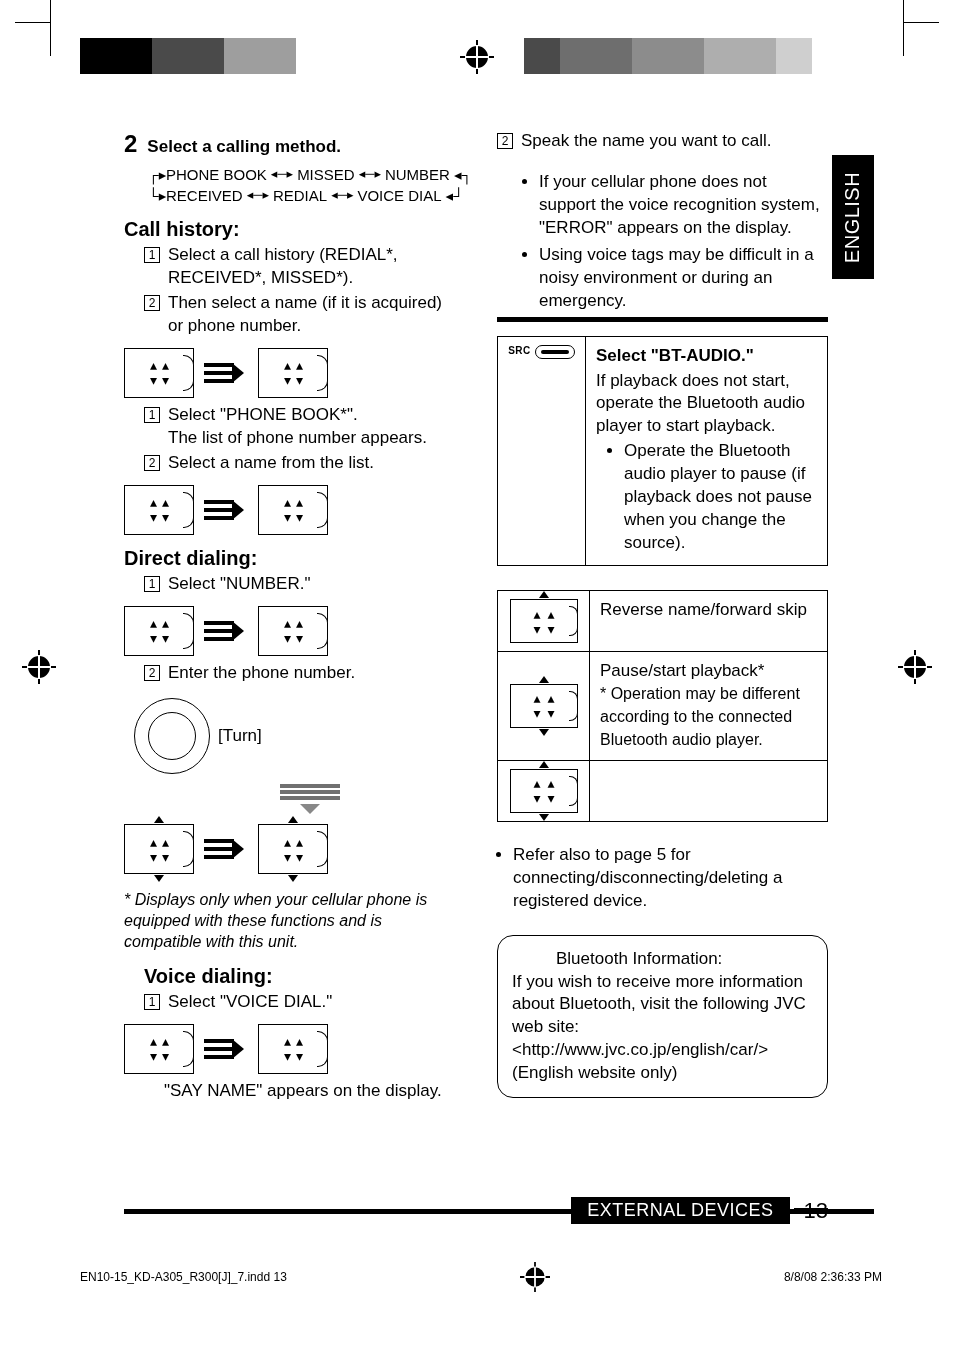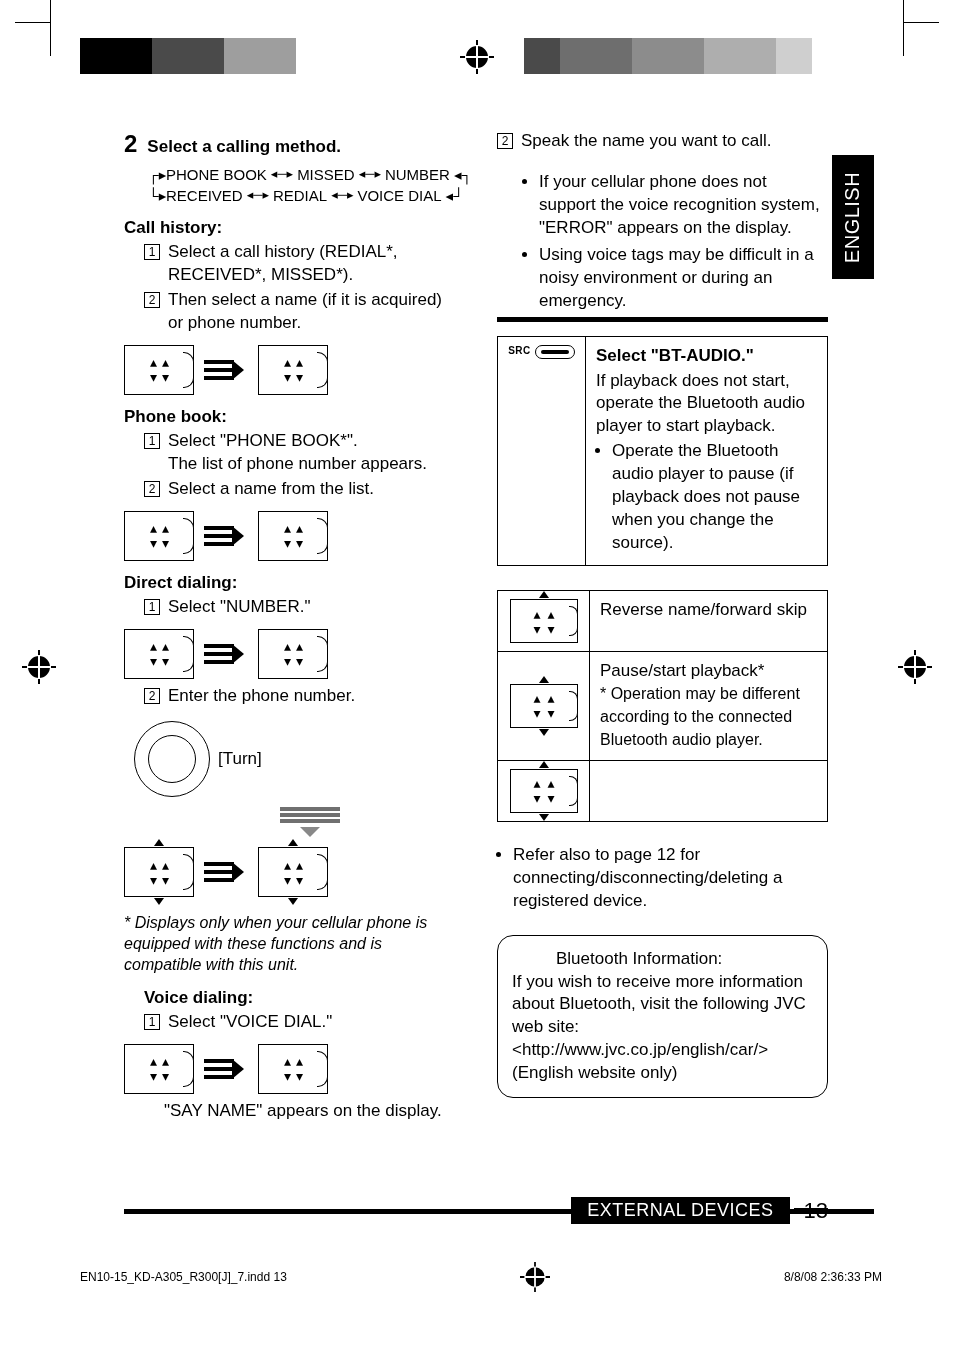--- a/index.html
+++ b/index.html
@@ -90,21 +90,21 @@
   margin: 6px 0 12px 24px;
   line-height: 1.4;
 }
 .flow .row { display: flex; align-items: center; gap: 4px; white-space: nowrap; }
 .arr { font-family: Arial, sans-serif; font-size: 13px; }
 .corner-path {
   width: 14px; display: inline-block; text-align: center; font-family: Arial;
 }
 
 
-.subhead { font-weight: 700; font-size: 17px; margin-top: 12px; margin-bottom: 3px; }
+.subhead { font-weight: 700; font-size: 20px; margin-top: 12px; margin-bottom: 3px; }
 
 
 .list-item {
   display: flex; gap: 8px; font-size: 17px; line-height: 1.35;
   margin-left: 20px; margin-bottom: 2px;
 }
 .boxnum {
   display: inline-block;
   border: 1px solid #000;
   width: 16px; height: 16px;
@@ -236,21 +236,21 @@
   height: 4px; background: #000;
   border-radius: 2px;
 }
 .src-right {
   flex: 1;
   padding: 8px 10px;
   font-size: 17px;
   line-height: 1.35;
 }
 .src-right .bold { font-weight: 700; display: block; margin-bottom: 2px; }
-.src-right ul { margin-left: 16px; margin-top: 2px; }
+.src-right ul { margin-left: 28px; margin-top: 2px; }
 .src-right ul li { list-style: disc; margin-bottom: 2px; }
 
 
 .ctrl-table {
   border: 1px solid #000;
   width: 100%;
   margin-top: 8px;
 }
 .ctrl-table .trow { display: flex; border-top: 1px solid #000; }
 .ctrl-table .trow:first-child { border-top: none; }
@@ -465,21 +465,20 @@
             <span class="g">▴</span>
             <span class="g">▾</span>
           </span>
         <span class="skip-glyph">
             <span class="g">▴</span>
             <span class="g">▾</span>
           </span>
       </div>
     </div>
 
-    <div class="subhead">Phone book:</div>
     <div class="list-item">
       <span class="boxnum">1</span>
       <span class="list-text">
         <span>Select "PHONE BOOK*".</span><br>
         <span>The list of phone number appears.</span>
       </span>
     </div>
     <div class="list-item">
       <span class="boxnum">2</span>
       <span class="list-text">Select a name from the list.</span>
@@ -726,21 +725,21 @@
                   <span class="g">▾</span>
                 </span>
             </span>
             <span class="tri-down"></span>
           </span>
         </div>
       </div>
     </div>
 
     <ul style="margin-top:22px; margin-left:16px;">
-      <li class="para" style="list-style:disc;">Refer also to page 12 for connecting/disconnecting/deleting a registered device.</li>
+      <li class="para" style="list-style:disc;">Refer also to page 5 for connecting/disconnecting/deleting a registered device.</li>
     </ul>
 
     <div class="info-box">
       <span class="bold">Bluetooth Information:</span><br>
       <span>If you wish to receive more information about Bluetooth, visit the following JVC web site: &lt;http://www.jvc.co.jp/english/car/&gt; (English website only)</span>
     </div>
 
   </div>
 </div>
 

